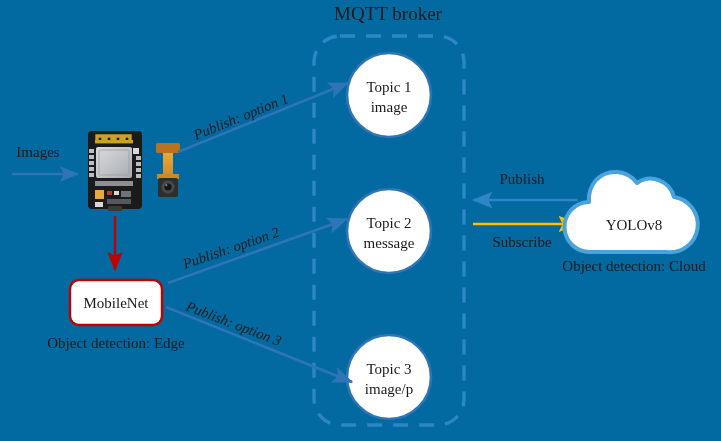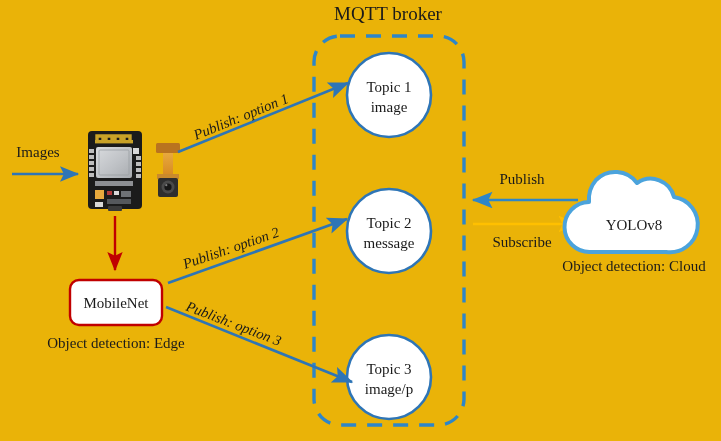--- a/index.html
+++ b/index.html
@@ -10,21 +10,21 @@
   body {
     width: 721px;
     height: 441px;
     overflow: hidden;
     font-family: "Liberation Serif", "DejaVu Serif", serif;
   }
   #diagram-root {
     position: relative;
     width: 721px;
     height: 441px;
-    background: #eab308;
+    background: #0369a1;
   }
   svg.diagram {
     position: absolute;
     top: 0;
     left: 0;
     width: 721px;
     height: 441px;
   }
   text {
     font-family: "Liberation Serif", "DejaVu Serif", serif;

